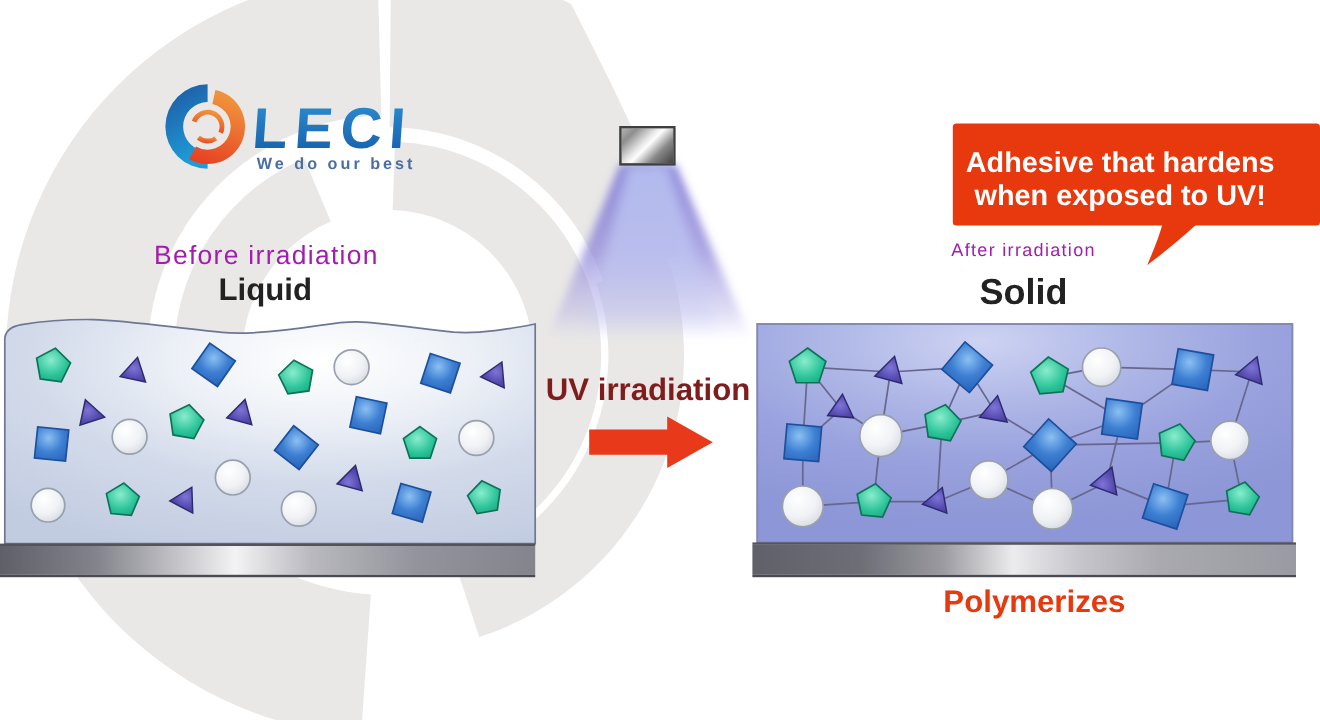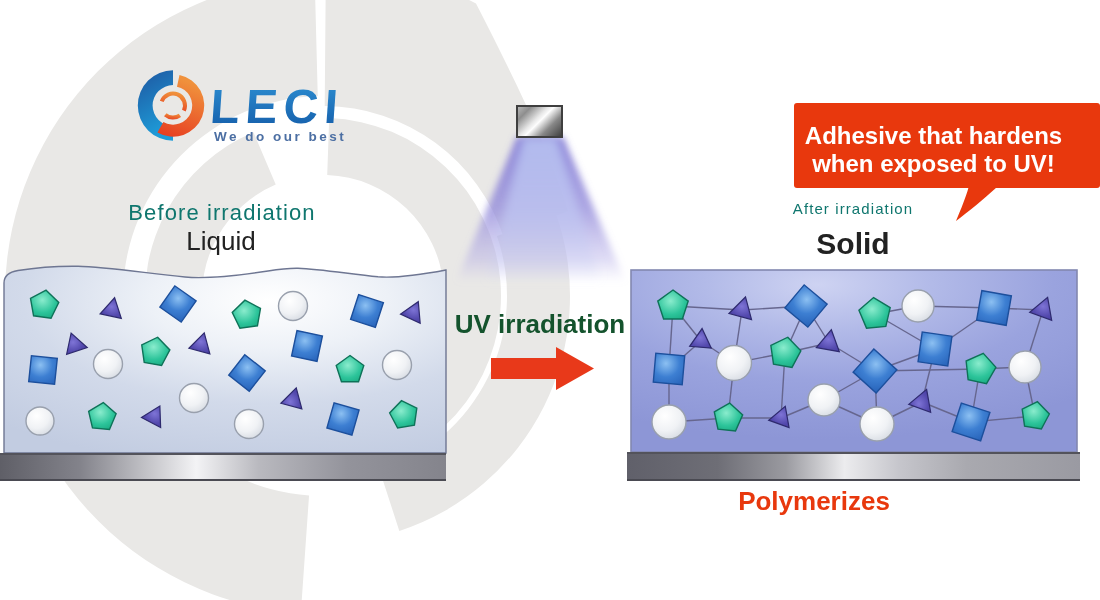--- a/index.html
+++ b/index.html
@@ -1,17 +1,17 @@
 <!DOCTYPE html>
 <html><head><meta charset="utf-8">
 <style>
 html,body{margin:0;padding:0}
 body{width:1100px;height:600px;position:relative;overflow:hidden;background:#fff;font-family:"Liberation Sans",sans-serif}
 .abs{position:absolute}
-.ctext{text-align:center;color:#0f766e}
+.ctext{text-align:center;color:#a21caf}
 </style></head>
 <body>
 
 <svg class="abs" style="left:-27px;top:-54px" width="700" height="700" viewBox="-350 -350 700 700">
  <g fill="#e9e8e6">
  <path d="M-22.18,317.23 A318,318 0 0 1 -8.32,-317.89 L-5.24,-199.93 A200,200 0 0 0 -13.95,199.51 Z"></path>
  <path d="M2.9,-330.0 A330,330 0 0 1 153.0,-292.5 C190,-220 225,-150 245,-85 L180.7,-58.7 A190,190 0 0 0 1.7,-190.0 Z"></path>
  <path d="M233.54,-80.42 A247,247 0 0 1 76.33,234.91 L56.86,174.99 A184,184 0 0 0 173.98,-59.9 Z"></path>
  <path d="M6.21,-177.89 A178,178 0 0 1 37.01,174.11 L25.16,118.36 A121,121 0 0 0 4.22,-120.93 Z"></path>
  <path d="M-18.61,177.02 A178,178 0 0 1 -69.55,-163.85 L-47.28,-111.38 A121,121 0 0 0 -12.65,120.34 Z"></path>
@@ -66,32 +66,32 @@
         <feGaussianBlur stdDeviation="5"></feGaussianBlur>
       </filter>
  </defs>
  <polygon points="97,17 143,17 206,162 36,162" fill="url(#cone1)" filter="url(#bl1)"></polygon>
  <polygon points="103,17 137,17 181,162 66,162" fill="url(#cone2)" filter="url(#bl2)"></polygon>
 </svg>
 
 <div class="abs" style="left:516px;top:105px;width:43px;height:29px;border:2px solid #3f3f3f;background:linear-gradient(135deg,#b5b5b5 0%,#8e8e8e 18%,#e8e8e8 42%,#fdfdfd 50%,#888888 72%,#414141 100%)"></div>
 
 <div class="abs ctext" style="left:122px;top:200px;width:200px;font-size:22px;letter-spacing:1.1px">Before irradiation</div>
-<div class="abs ctext" style="left:121px;top:226px;width:200px;font-size:26px;font-weight:normal;color:#222">Liquid</div>
+<div class="abs ctext" style="left:121px;top:226px;width:200px;font-size:26px;font-weight:bold;color:#222">Liquid</div>
 
 <div class="abs ctext" style="left:753px;top:200px;width:200px;font-size:15px;letter-spacing:1.1px">After irradiation</div>
 <div class="abs ctext" style="left:753px;top:227px;width:200px;font-size:30px;font-weight:bold;color:#222">Solid</div>
 
 <div class="abs" style="left:794px;top:103px;width:306px;height:85px;background:#e8380d;border-radius:3px"></div>
 <svg class="abs" style="left:940px;top:187px" width="70" height="40" viewBox="0 0 70 40">
     <path d="M28.5,0.5 L56.5,0.5 C44,12 28,25 16,34 C21,22 26,10 28.5,0.5 Z" fill="#e8380d"></path>
   </svg>
 <div class="abs" style="left:794px;top:122px;width:279px;text-align:center;color:#fff;font-weight:bold;font-size:24px;line-height:28px">Adhesive that hardens<br>when exposed to UV!</div>
 
-<div class="abs ctext" style="left:440px;top:311px;width:200px;font-size:26px;font-weight:bold;color:#14532d;line-height:26px">UV irradiation</div>
+<div class="abs ctext" style="left:440px;top:311px;width:200px;font-size:26px;font-weight:bold;color:#7f1d1d;line-height:26px">UV irradiation</div>
 <svg class="abs" style="left:488px;top:344px" width="110" height="50" viewBox="0 0 110 50">
  <polygon points="3,14 68,14 68,3 106,24.5 68,46 68,35 3,35" fill="#e8391a"></polygon>
 </svg>
 
 <svg class="abs" style="left:0px;top:250px" width="460" height="210" viewBox="0 0 460 210">
  <defs>
   <radialGradient id="gliq" cx="0.60" cy="0.18" r="0.9">
    <stop offset="0" stop-color="#ffffff"></stop>
         <stop offset="0.3" stop-color="#edf1f7"></stop>
    <stop offset="0.62" stop-color="#d2daea"></stop>
@@ -294,13 +294,13 @@
         <rect x="-15.0" y="-15.0" width="30" height="30" fill="url(#gsq)" stroke="#1c4f9c" stroke-width="1.4"></rect>
       </g>
       <g transform="translate(1035,416) rotate(10)">
         <polygon points="0.0,-14.5 13.79,-4.48 8.52,11.73 -8.52,11.73 -13.79,-4.48" fill="url(#gpe)" stroke="#0e7258" stroke-width="1.4"></polygon>
       </g>
  </g>
 </svg>
 
 <div class="abs" style="left:627px;top:452px;width:453px;height:25px;border-top:2px solid #53535b;border-bottom:2px solid #4a4a52;background:linear-gradient(90deg,#60606a 0%,#6e6e76 20%,#9a9aa0 35%,#ececee 48%,#c6c6cc 60%,#a9a9af 75%,#9a9aa2 100%)"></div>
 
-<div class="abs ctext" style="left:714px;top:488px;width:200px;font-size:26px;font-weight:bold;color:#e8380d;line-height:26px">Polymerizes</div>
+<div class="abs ctext" style="left:762px;top:488px;width:200px;font-size:26px;font-weight:bold;color:#e8380d;line-height:26px">Polymerizes</div>
 
 </body></html>

